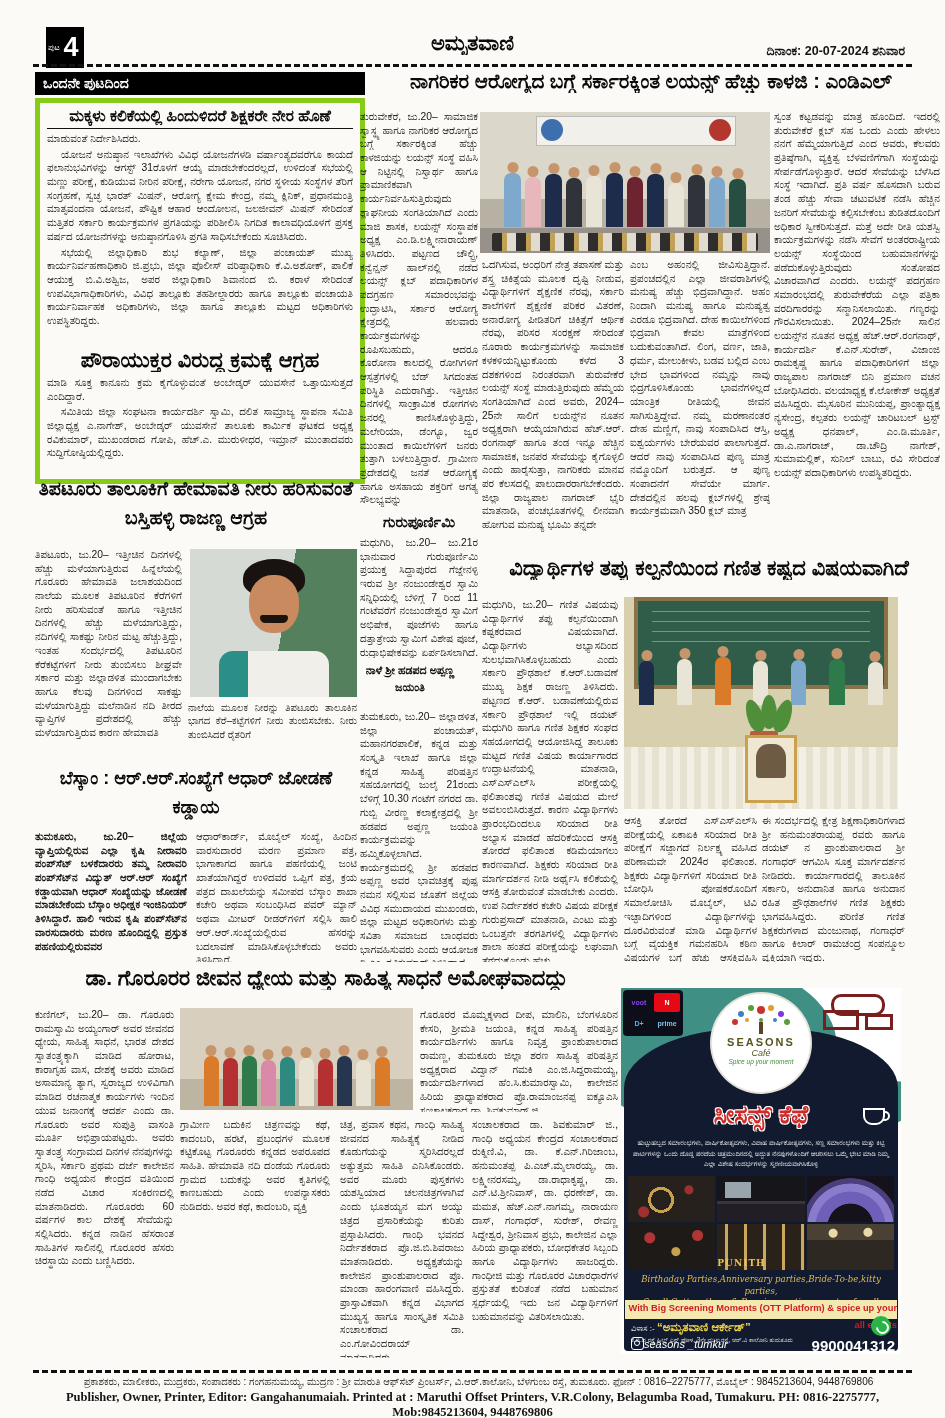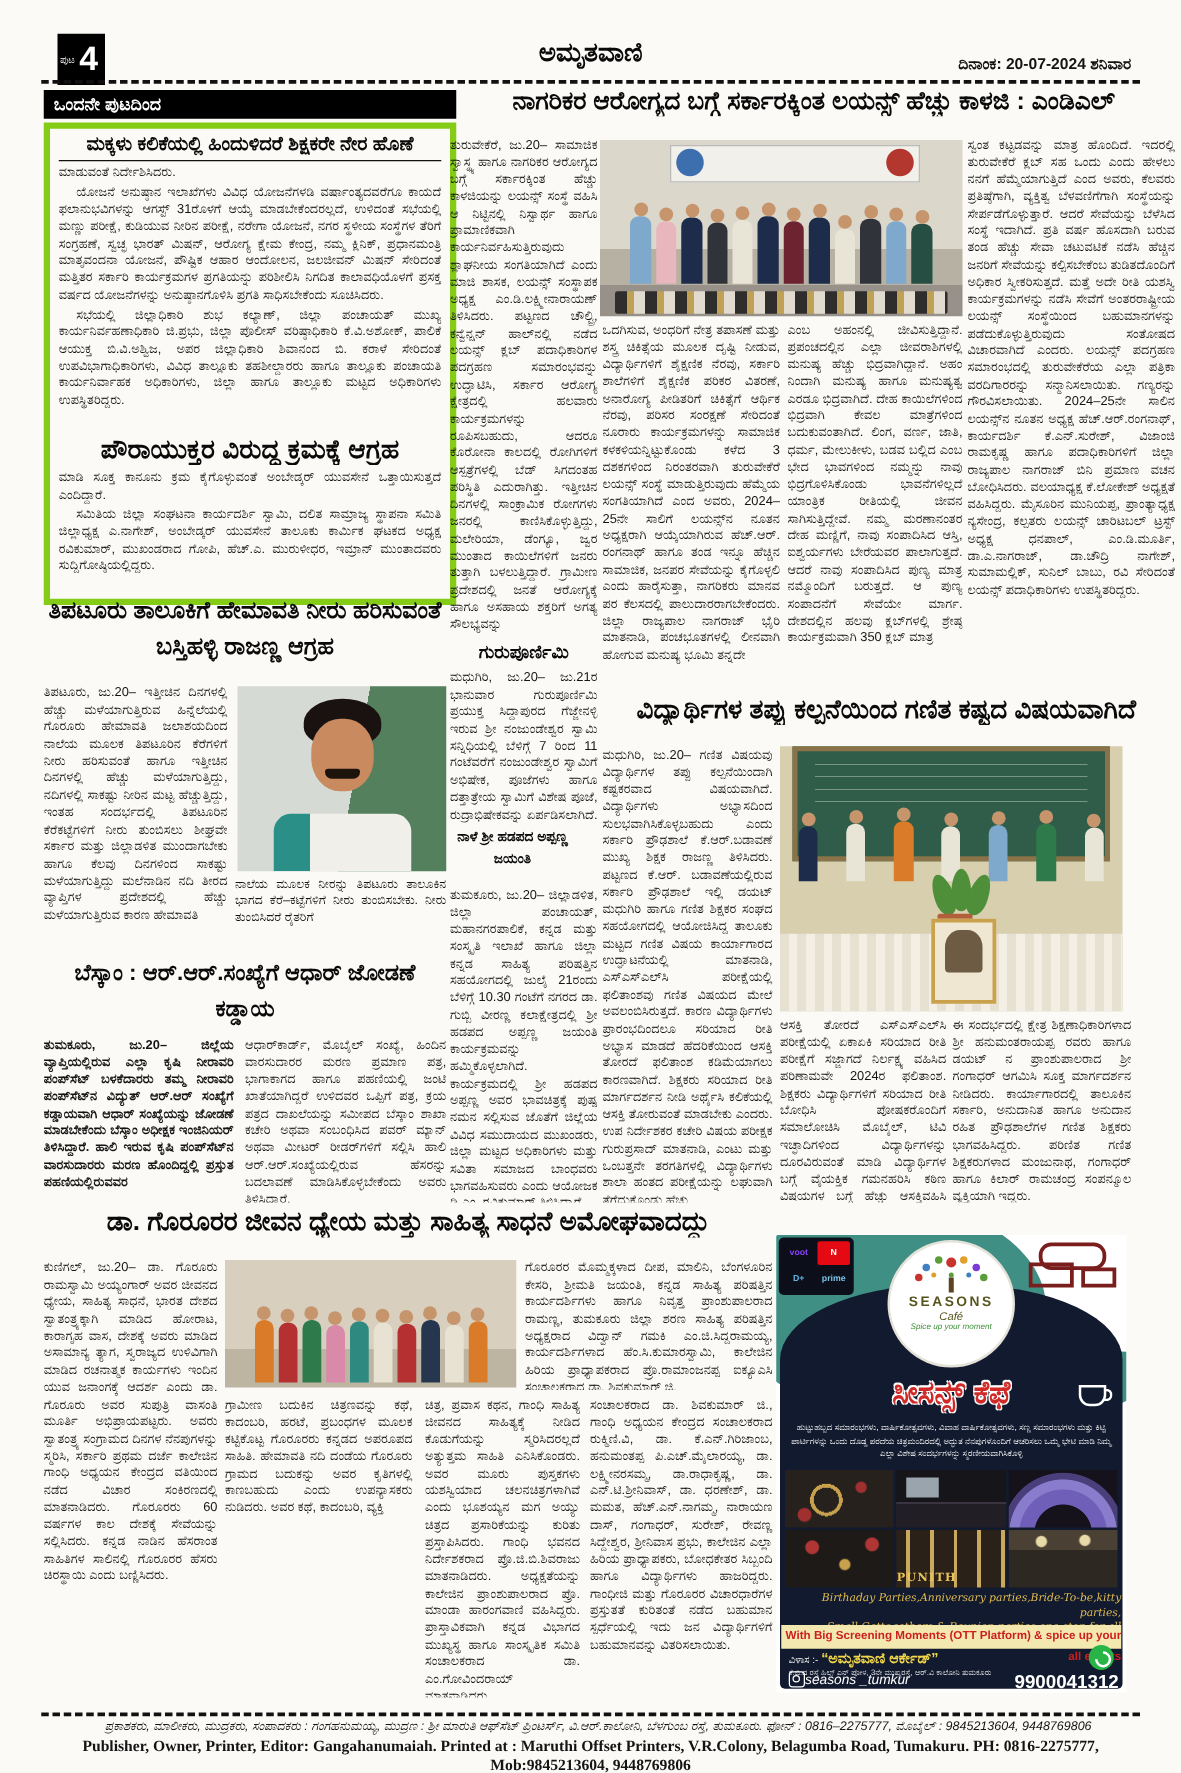--- a/index.html
+++ b/index.html
@@ -76,21 +76,21 @@
   #ad .grid{position:absolute;top:188px;left:7px;right:7px;height:94px;display:grid;grid-template-columns:1fr 1fr 1fr;grid-template-rows:1fr 1fr;gap:2px;}
   #ad .grid div{position:relative;overflow:hidden;}
   .ph-a{background:radial-gradient(circle at 38% 52%,transparent 0 10px,#c9a14c 10px 13px,transparent 13px),radial-gradient(circle at 18% 78%,#a03030 0 5px,transparent 6px),radial-gradient(circle at 70% 30%,#a03030 0 4px,transparent 5px),#26211d;}
   .ph-b{background:linear-gradient(#15151a 0 55%,#3a3440 55% 60%,#221e26 60%);}
   .ph-b::after{content:"";position:absolute;top:6px;left:8px;width:26px;height:16px;background:#9aa4ad;}
   .ph-c{background:radial-gradient(circle at 50% 110%,#15121c 0 34%,#6f5fb8 35% 52%,#8a7ccc 53% 64%,#4a3f7a 65% 72%,#15121c 73%);}
   .ph-d{background:radial-gradient(circle at 25% 30%,#b03636 0 5px,transparent 6px),radial-gradient(circle at 55% 60%,#c9a14c 0 4px,transparent 5px),radial-gradient(circle at 80% 25%,#b03636 0 5px,transparent 6px),#1d1a18;}
   .ph-e{background:repeating-linear-gradient(90deg,#2a2118 0 8px,#c9a95e 8px 11px,#2a2118 11px 19px);}
   .ph-e b{position:absolute;bottom:2px;left:0;right:0;text-align:left;font-family:"DejaVu Serif",serif;font-size:9px;color:#e8c35a;letter-spacing:1px;}
   .ph-f{background:radial-gradient(circle at 30% 20%,#e8d9a8 0 4px,transparent 5px),radial-gradient(circle at 70% 18%,#e8d9a8 0 4px,transparent 5px),linear-gradient(#4a4034 0 35%,#2e2822 35%);}
-  #ad .gold{position:absolute;top:286px;left:4px;right:4px;text-align:right;font-family:"DejaVu Serif",serif;font-style:italic;font-size:8.6px;line-height:1.35;color:#e4bd4e;}
+  #ad .gold{position:absolute;top:286px;left:4px;right:4px;text-align:center;font-family:"DejaVu Serif",serif;font-style:italic;font-size:8.6px;line-height:1.35;color:#e4bd4e;}
   #ad .ybar{position:absolute;top:312px;left:4px;right:4px;height:19px;background:#f3e9b0;color:#cc1f1f;font-weight:bold;font-size:9.3px;text-align:right;line-height:17px;}
   #ad .addr{position:absolute;top:333px;left:10px;right:10px;color:#fff;font-size:8px;}
   #ad .addr b{color:#f3d84a;font-size:11.5px;}
   #ad .addr .sm{font-size:6.3px;margin-top:2px;color:#e8e8e8;}
   #ad .insta{position:absolute;bottom:4px;left:10px;color:#fff;font-style:italic;font-size:11px;display:flex;align-items:center;gap:0;}
   #ad .insta i{width:11px;height:11px;border:1.5px solid #fff;border-radius:3px;display:inline-block;position:relative;}
   #ad .insta i::after{content:"";position:absolute;top:2px;left:2px;width:4px;height:4px;border:1.5px solid #fff;border-radius:50%;}
   #ad .wa{position:absolute;right:10px;bottom:18px;width:20px;height:20px;background:#28b446;border-radius:50%;}
   #ad .wa::after{content:"";position:absolute;top:5px;left:5px;width:9px;height:9px;border:2px solid #fff;border-radius:50%;border-left-color:transparent;transform:rotate(45deg);}
   #ad .phone{position:absolute;right:6px;bottom:0;color:#fff;font-weight:bold;font-size:15px;}
@@ -278,16 +278,16 @@
     </div>
     <div class="insta">
         <i></i>
         <span>seasons _tumkur</span>
       </div>
     <div class="wa"></div>
     <div class="phone">9900041312</div>
   </div>
 
   <div class="abs rule-dash" style="left:33px;right:33px;top:1370px;"></div>
-  <div class="abs" id="footer-kn" style="left:47px;right:35px;top:1376px;font-style:italic;">ಪ್ರಕಾಶಕರು, ಮಾಲೀಕರು, ಮುದ್ರಕರು, ಸಂಪಾದಕರು : ಗಂಗಹನುಮಯ್ಯ, ಮುದ್ರಣ : ಶ್ರೀ ಮಾರುತಿ ಆಫ್‌ಸೆಟ್ ಪ್ರಿಂಟರ್ಸ್, ವಿ.ಆರ್.ಕಾಲೋನಿ, ಬೆಳಗುಂಬ ರಸ್ತೆ, ತುಮಕೂರು. ಫೋನ್ : 0816–2275777, ಮೊಬೈಲ್ : 9845213604, 9448769806</div>
+  <div class="abs" id="footer-kn" style="left:47px;right:35px;top:1376px;">ಪ್ರಕಾಶಕರು, ಮಾಲೀಕರು, ಮುದ್ರಕರು, ಸಂಪಾದಕರು : ಗಂಗಹನುಮಯ್ಯ, ಮುದ್ರಣ : ಶ್ರೀ ಮಾರುತಿ ಆಫ್‌ಸೆಟ್ ಪ್ರಿಂಟರ್ಸ್, ವಿ.ಆರ್.ಕಾಲೋನಿ, ಬೆಳಗುಂಬ ರಸ್ತೆ, ತುಮಕೂರು. ಫೋನ್ : 0816–2275777, ಮೊಬೈಲ್ : 9845213604, 9448769806</div>
   <div class="abs" id="footer-en" style="left:35px;right:35px;top:1390px;">Publisher, Owner, Printer, Editor: Gangahanumaiah. Printed at : Maruthi Offset Printers, V.R.Colony, Belagumba Road, Tumakuru. PH: 0816-2275777, Mob:9845213604, 9448769806</div>
 
 </div>
 
 </body></html>

